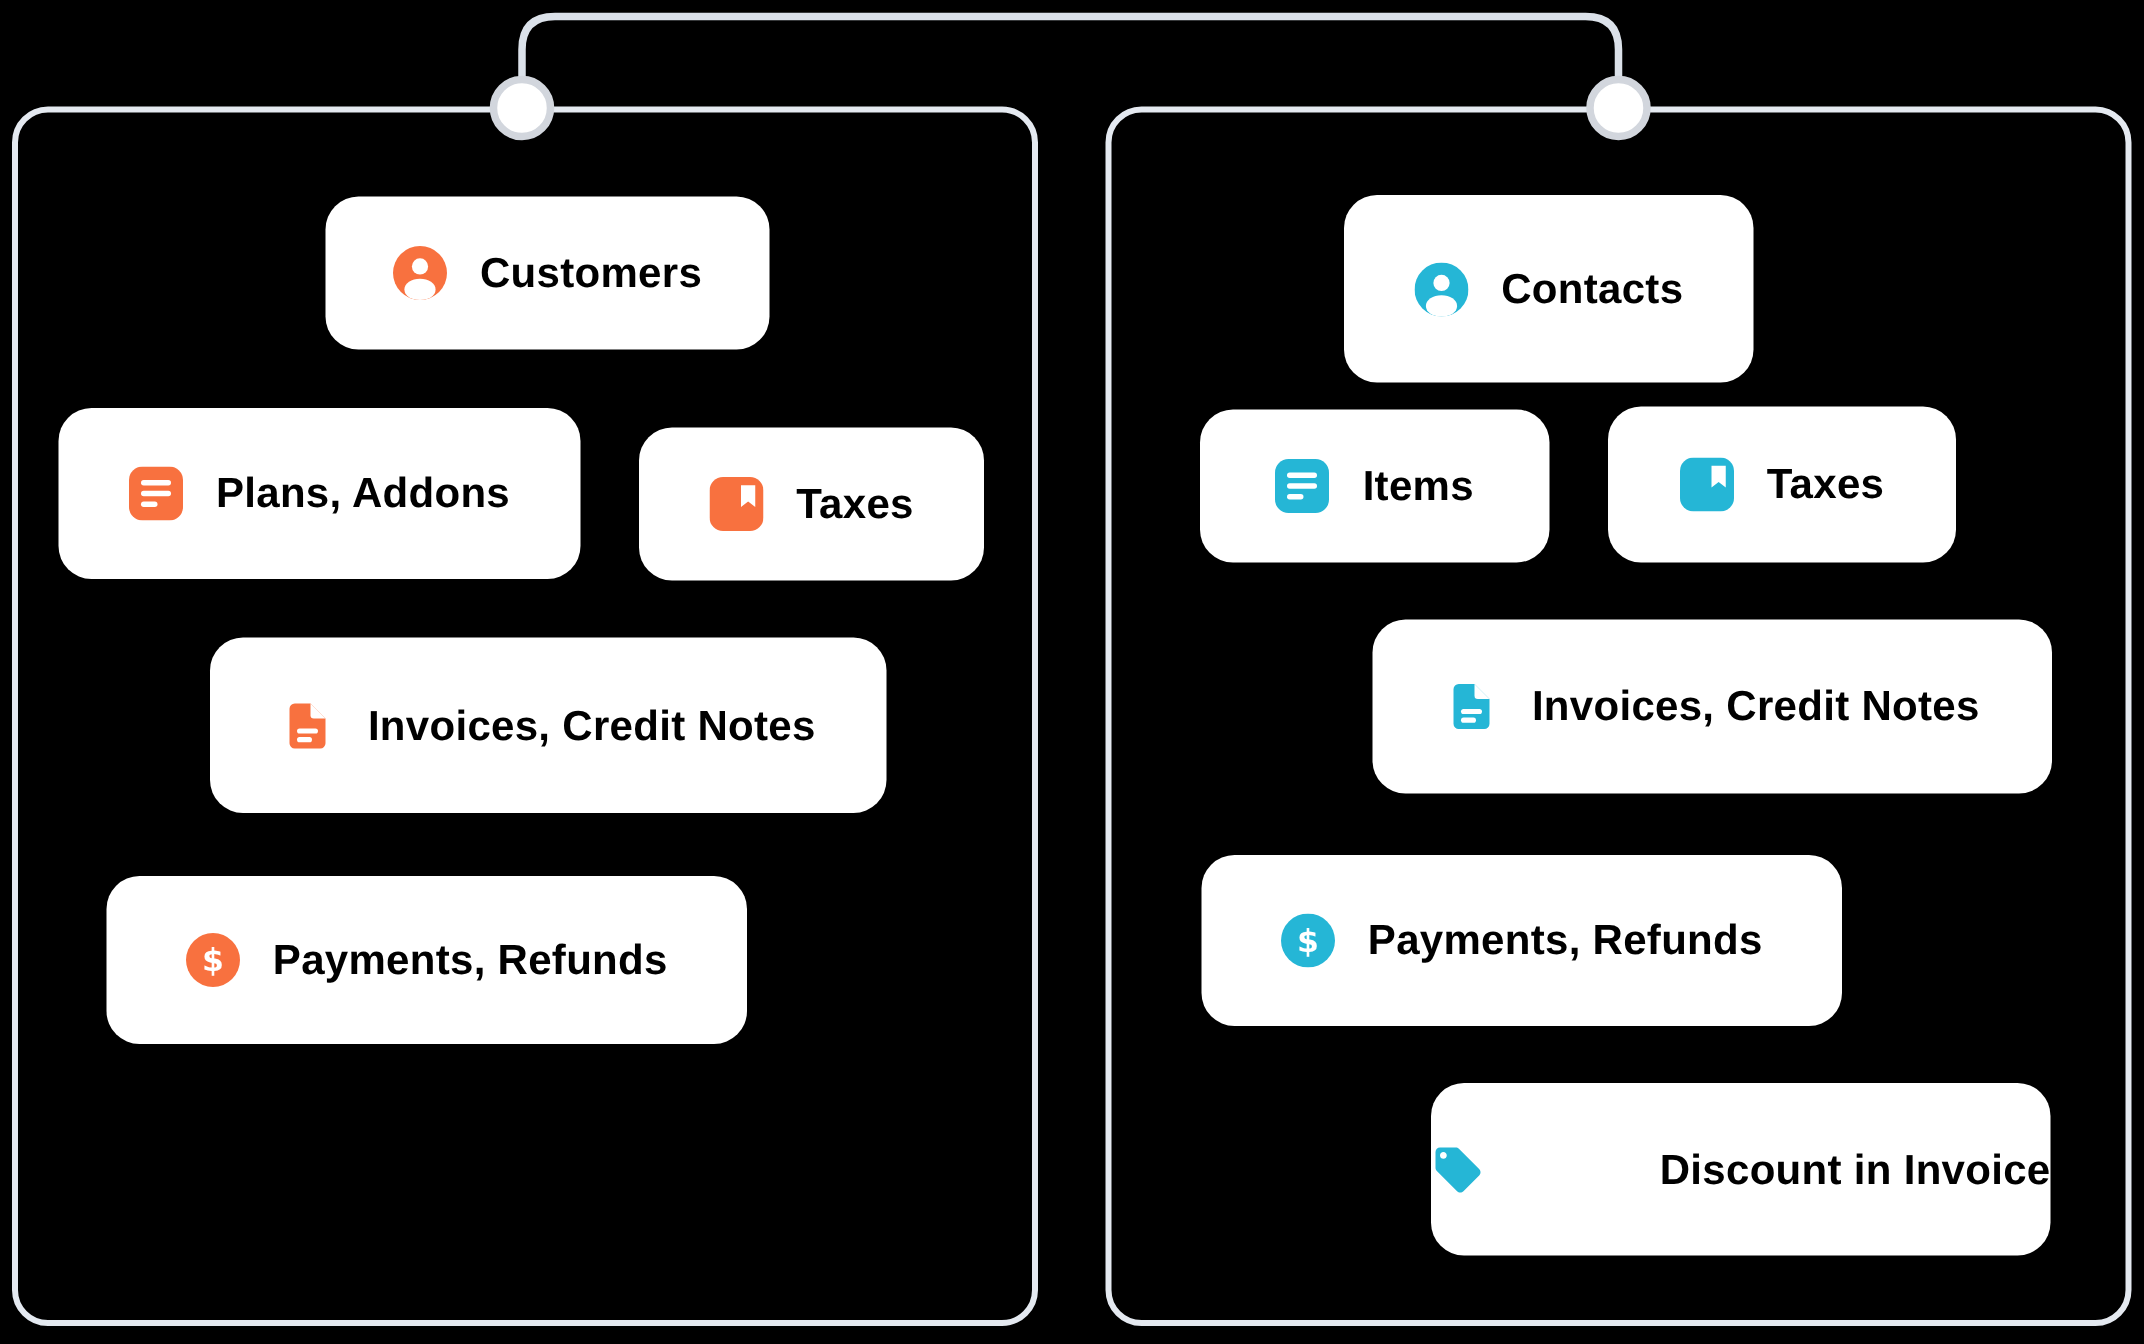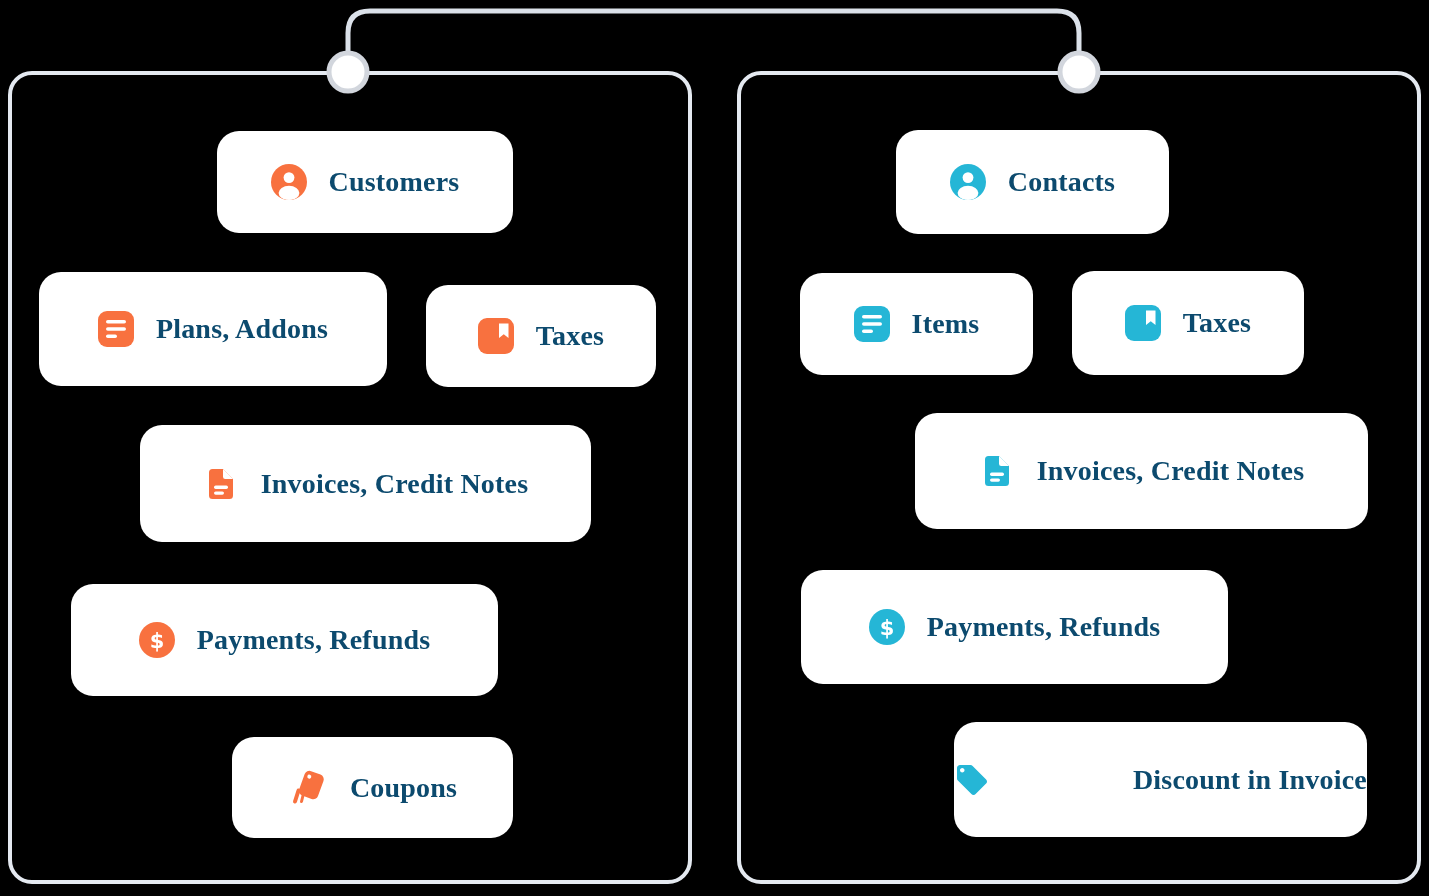--- a/index.html
+++ b/index.html
@@ -13,34 +13,34 @@
   }
   .panel-left{left:8px;}
   .panel-right{left:737px;}
   .wire{position:absolute;left:0;top:0;pointer-events:none;}
   .card{
     position:absolute;background:#fff;border-radius:22px;
     display:flex;align-items:center;justify-content:center;gap:22px;
     box-sizing:border-box;
   }
   .card .label{
-    color:#0c4a6e;font-size:28px;font-weight:600;letter-spacing:.2px;white-space:nowrap;font-family:Liberation Serif, serif;
+    color:#000000;font-size:28px;font-weight:600;letter-spacing:.2px;white-space:nowrap;
   }
   .fill-orange{fill:#F8713F;}
   .stroke-orange{stroke:#F8713F;fill:none;}
   .fill-cyan{fill:#25B6D6;}
   
   .c-l1{left:217px;top:131px;width:296px;height:102px;}
   .c-l2{left:39px;top:272px;width:348px;height:114px;}
   .c-l3{left:426px;top:285px;width:230px;height:102px;}
   .c-l4{left:140px;top:425px;width:451px;height:117px;}
   .c-l5{left:71px;top:584px;width:427px;height:112px;}
   .c-l6{left:232px;top:737px;width:281px;height:101px;}
   
-  .c-r1{left:896px;top:130px;width:273px;height:104px;}
+  .c-r1{left:896px;top:130px;width:273px;height:125px;}
   .c-r2{left:800px;top:273px;width:233px;height:102px;align-items:center;}
   .c-r3{left:1072px;top:271px;width:232px;height:104px;}
   .c-r4{left:915px;top:413px;width:453px;height:116px;}
   .c-r5{left:801px;top:570px;width:427px;height:114px;}
   .c-r6{left:954px;top:722px;width:413px;height:115px;justify-content:space-between;}
   .icon{flex:0 0 auto;display:block;}
 </style>
 </head>
 <body>
 
@@ -104,31 +104,20 @@
   </div>
 
   <div class="card c-l5">
     <svg class="icon" width="36" height="36" viewBox="0 0 36 36">
       <circle cx="18" cy="18" r="18" class="fill-orange"></circle>
       <text x="18" y="25.5" text-anchor="middle" font-size="21" font-weight="bold" font-family="DejaVu Sans, sans-serif" fill="#fff">$</text>
     </svg>
     <span class="label">Payments, Refunds</span>
   </div>
 
-  <div class="card c-l6">
-    <svg class="icon" width="40" height="40" viewBox="0 0 40 40">
-      <g transform="rotate(20 23 18)">
-        <rect x="13" y="4" width="20" height="26" rx="5" class="fill-orange"></rect>
-        <circle cx="18.2" cy="9.8" r="2" fill="#fff"></circle>
-      </g>
-      <path d="M10.5 22.5 7 33.5" stroke-width="4" stroke-linecap="round" class="stroke-orange"></path>
-      <path d="M15.5 25.5 13.5 33.5" stroke-width="3" stroke-linecap="round" class="stroke-orange"></path>
-    </svg>
-    <span class="label">Coupons</span>
-  </div>
 
   <div class="card c-r1">
     <svg class="icon" width="36" height="36" viewBox="0 0 36 36">
       <defs>
           <clipPath id="ucr">
             <circle cx="18" cy="18" r="18"></circle>
           </clipPath>
         </defs>
       <circle cx="18" cy="18" r="18" class="fill-cyan"></circle>
       <g clip-path="url(#ucr)" fill="#fff">

